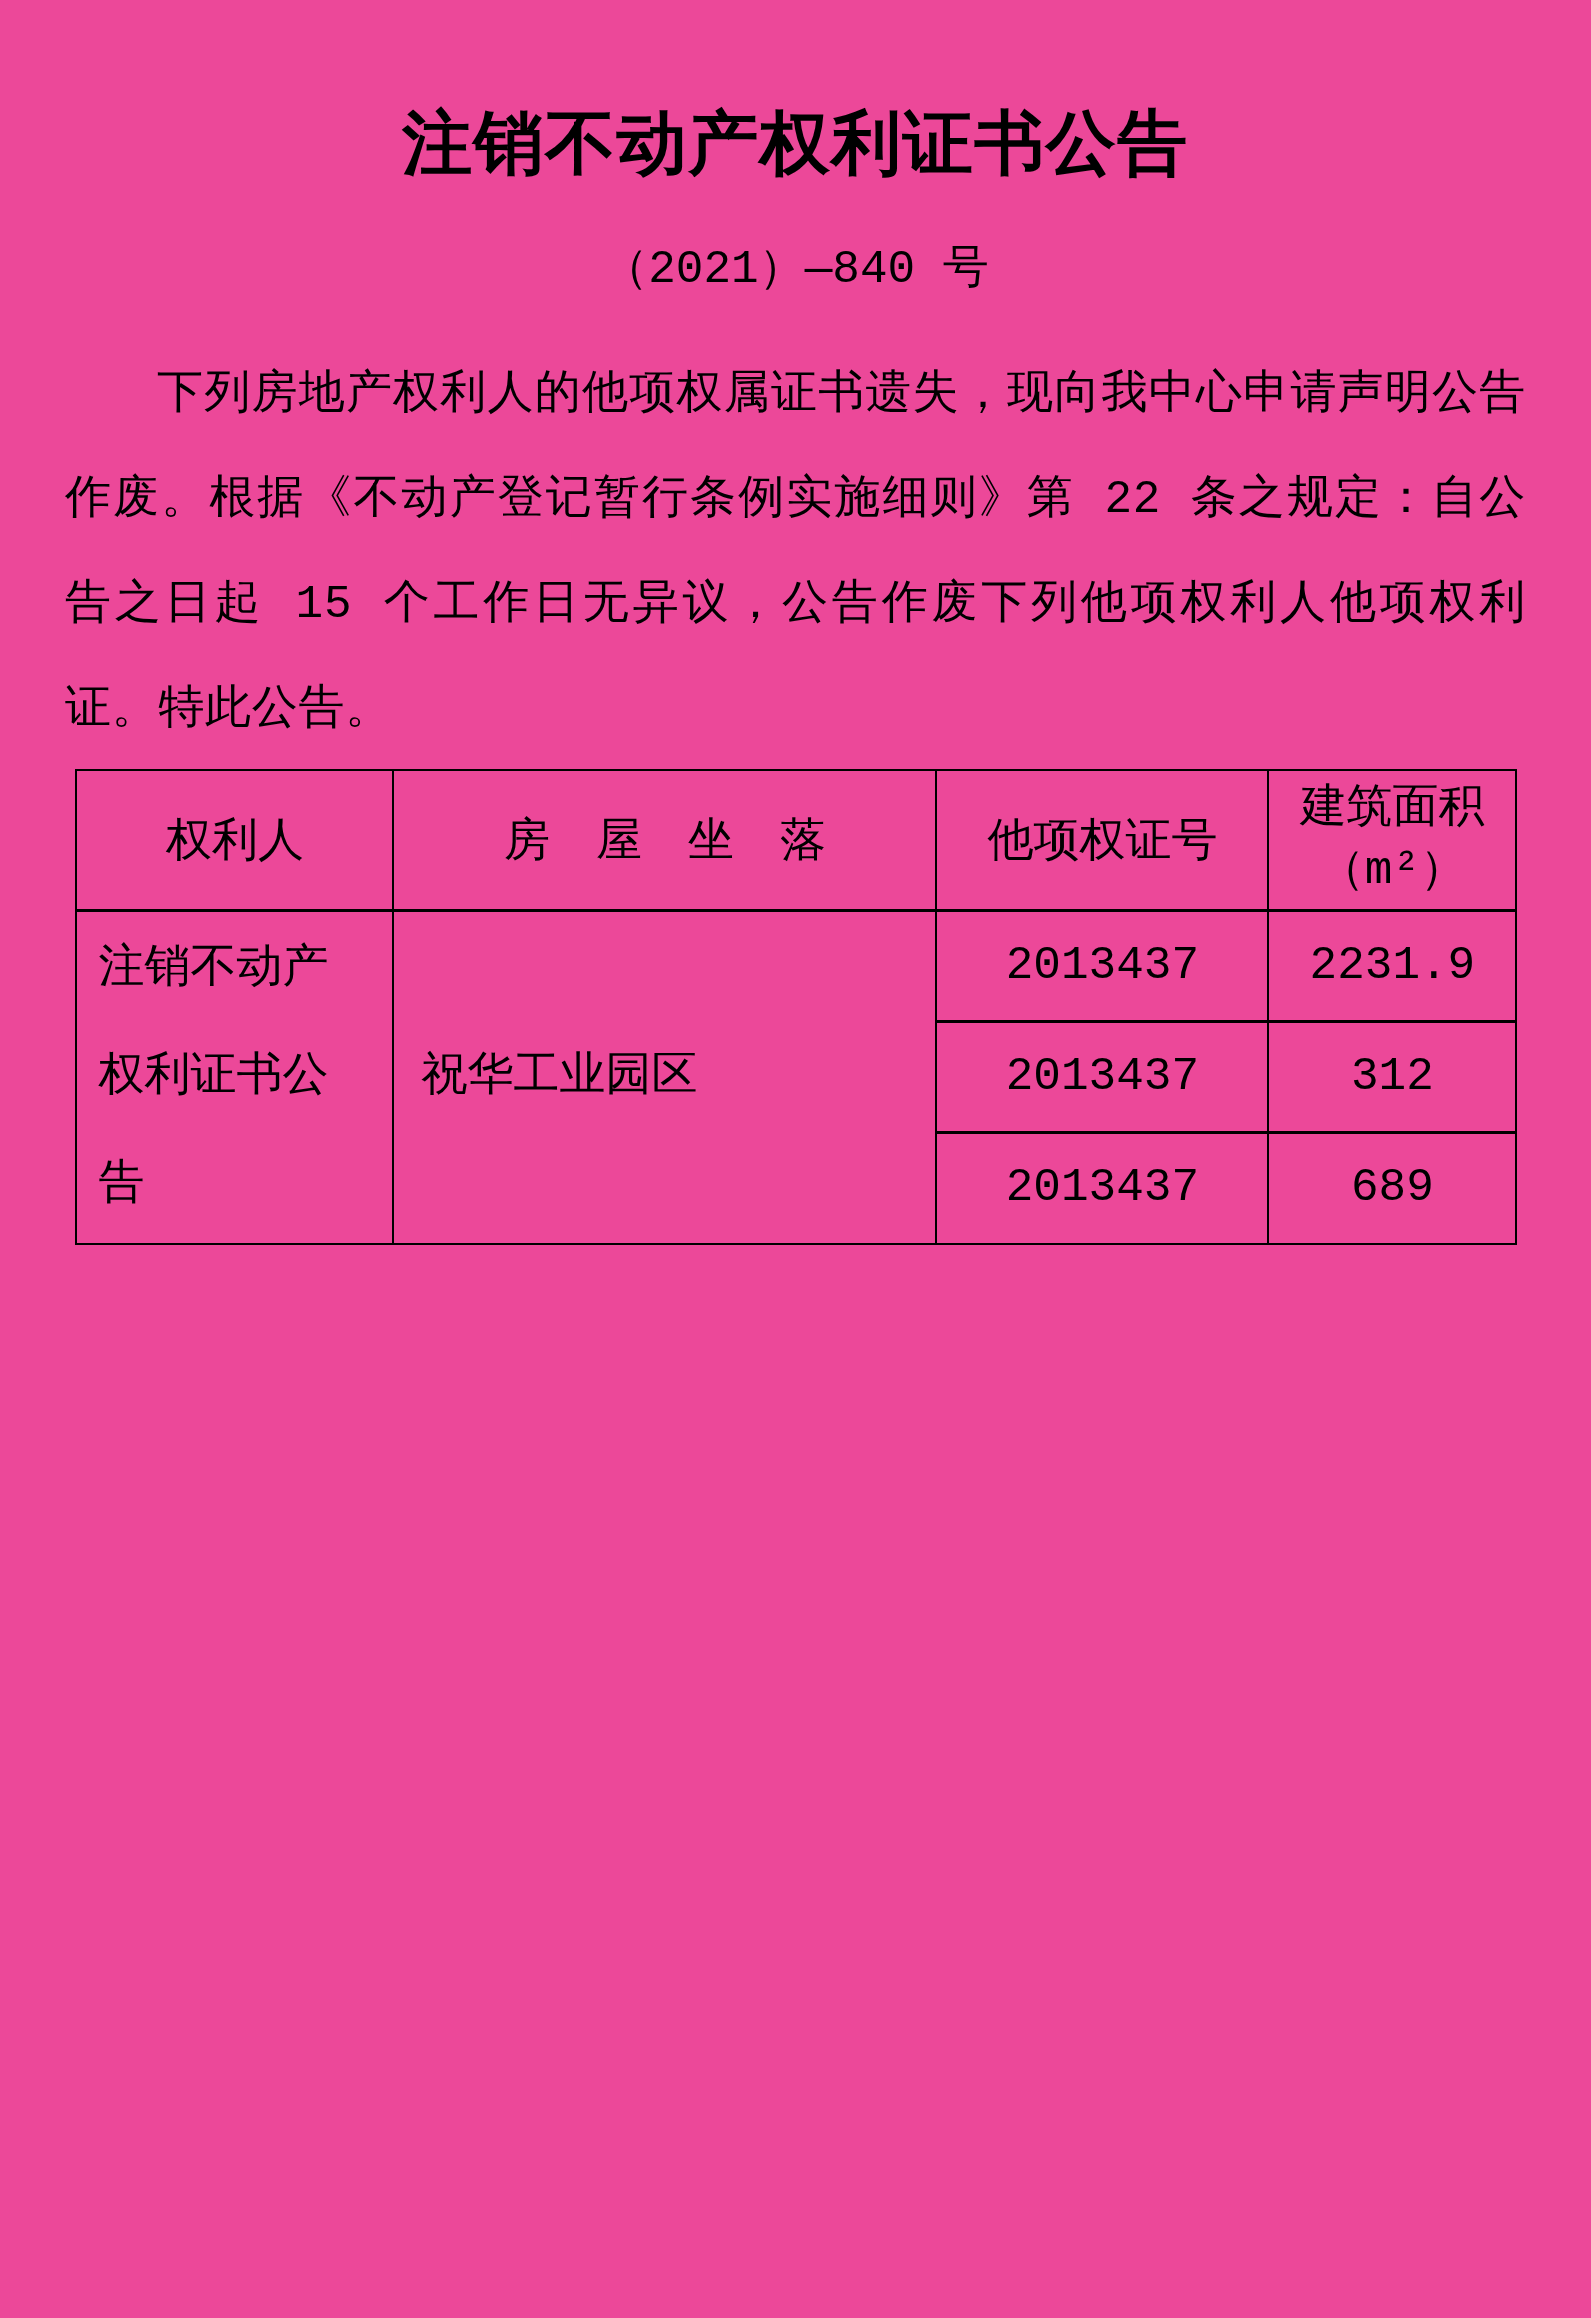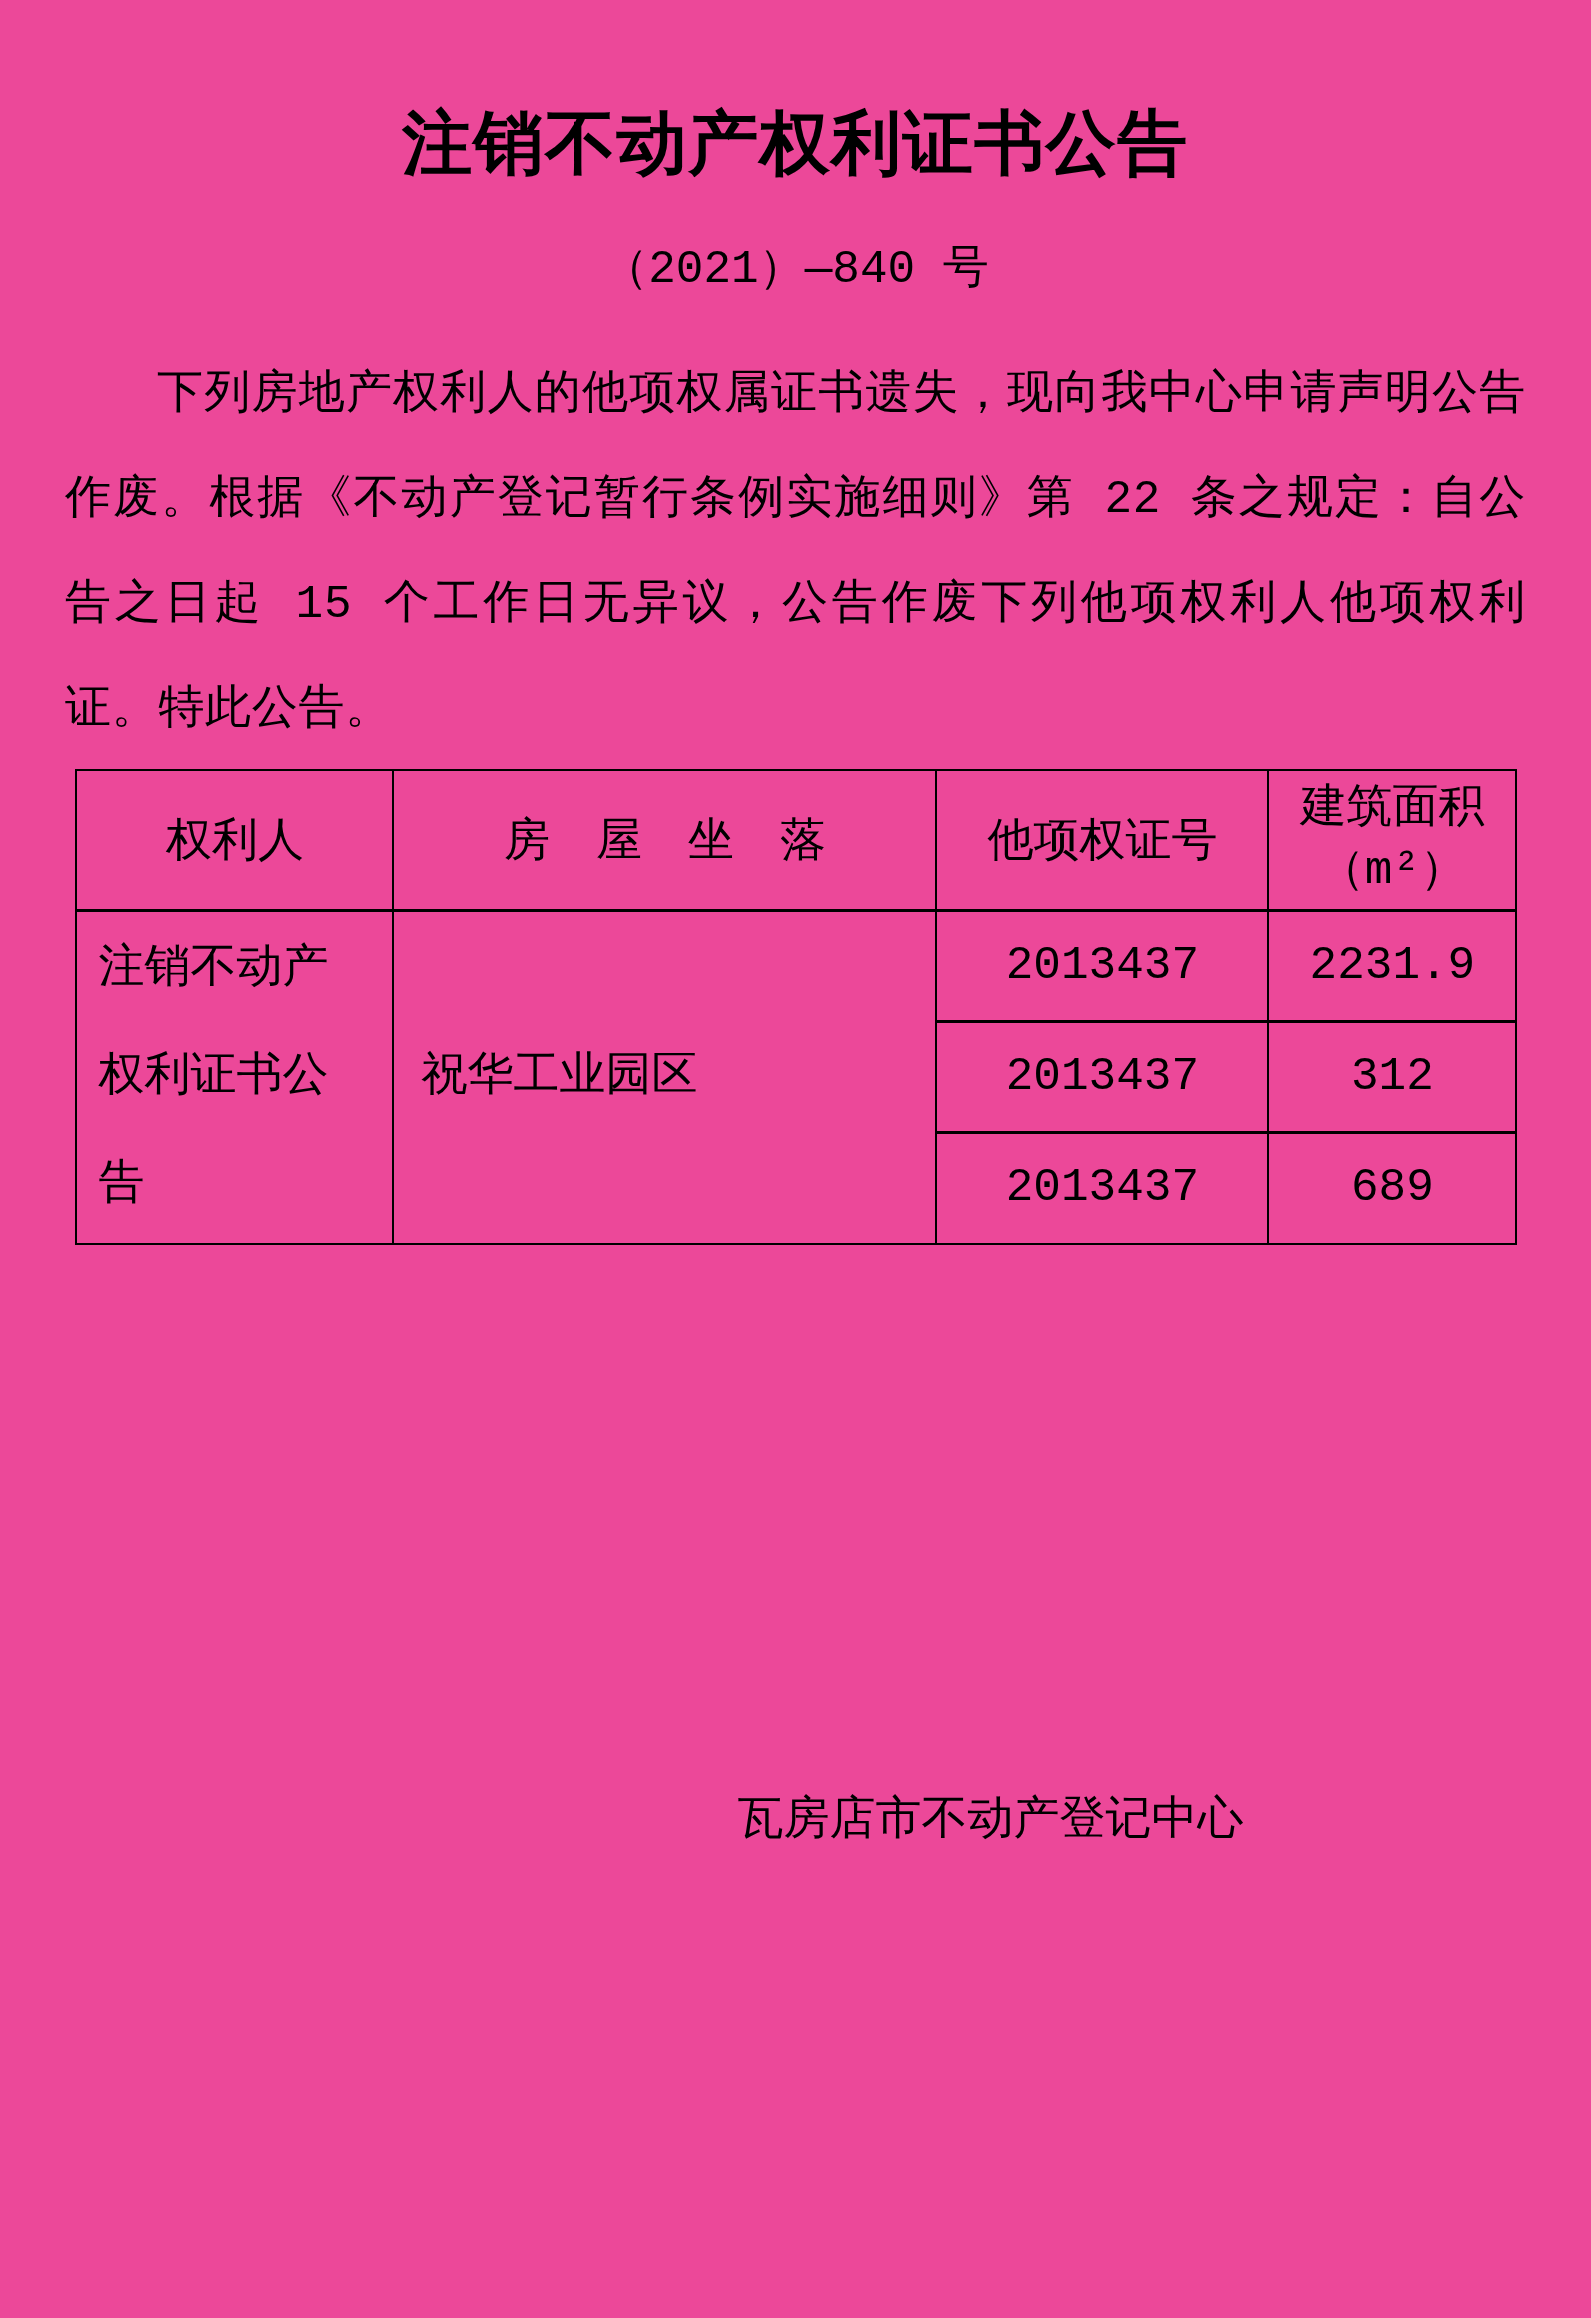--- a/index.html
+++ b/index.html
@@ -128,17 +128,16 @@
         <td class="area-cell">312</td>
       </tr>
       <tr>
         <td class="certno-cell">2013437</td>
         <td class="area-cell">689</td>
       </tr>
     </tbody>
   </table>
 
   <div class="signature">
-    <div>瓦房店市不动产登记中心</div>
   </div>
 
 </div>
 
 
 </body></html>

